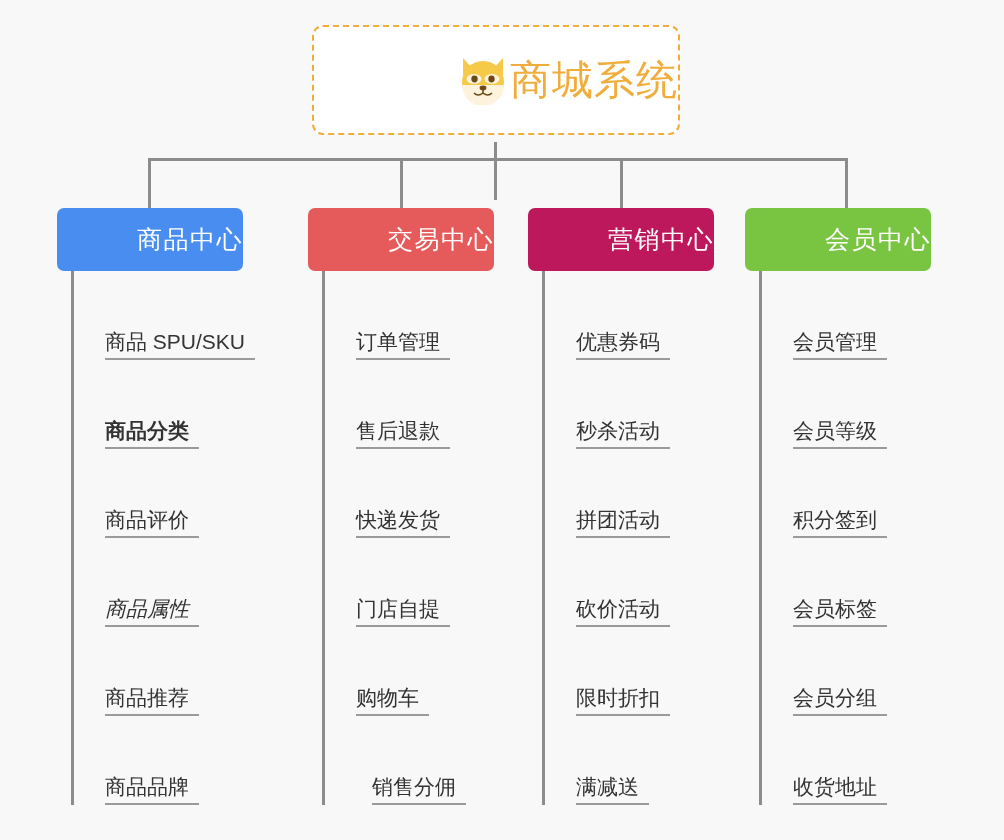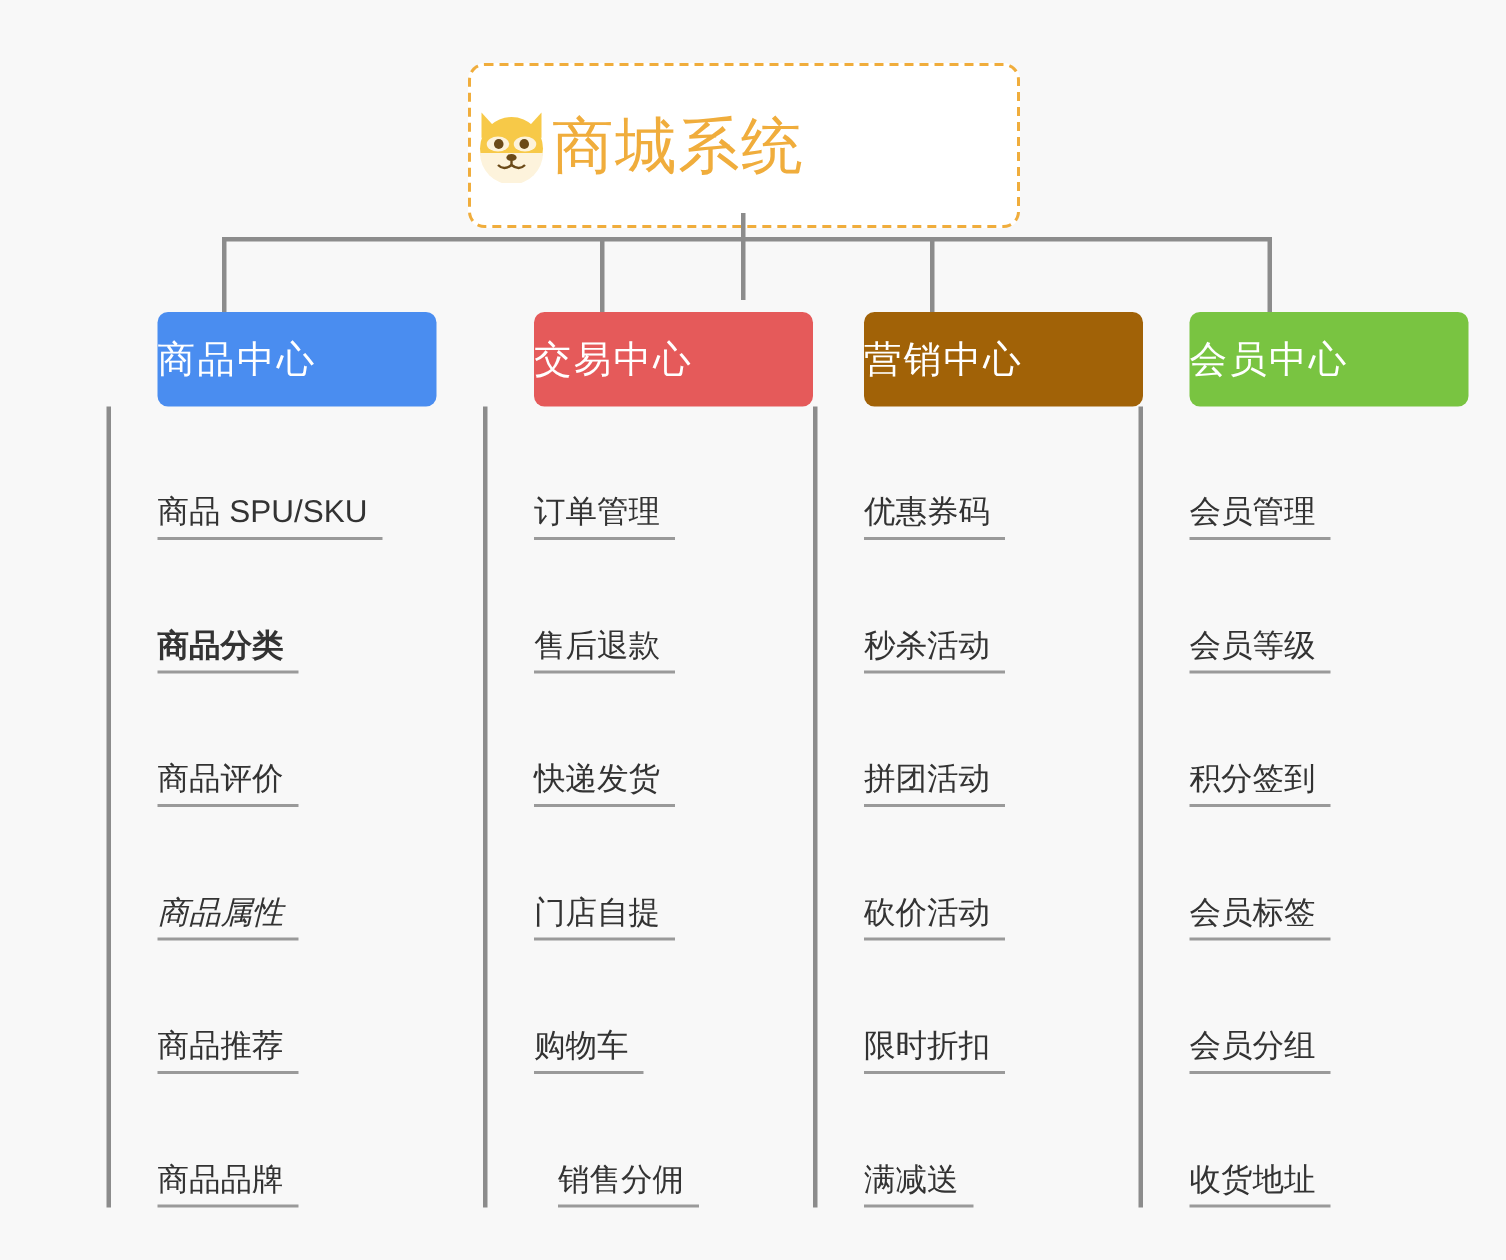--- a/index.html
+++ b/index.html
@@ -15,29 +15,29 @@
     width: 1004px;
     height: 840px;
     background: #f8f8f8;
     overflow: hidden;
   }
 
   
   #root-node {
     position: absolute;
     left: 312px;
-    top: 42px;
+    top: 25px;
     width: 368px;
     height: 110px;
     background: #ffffff;
     border: 2px dashed #f0ad3c;
     border-radius: 11px;
     display: flex;
     align-items: center;
-    justify-content: flex-start;
+    justify-content: flex-end;
     gap: 0;
   }
   #root-emoji {
     width: 54px;
     height: 50px;
     flex: 0 0 auto;
     display: block;
   }
   #root-title {
     font-size: 41px;
@@ -61,26 +61,25 @@
     top: 208px;
   }
   .cat-box {
     position: absolute;
     left: 0;
     top: 0;
     height: 63px;
     border-radius: 7px;
     display: flex;
     align-items: center;
-    justify-content: flex-start;
+    justify-content: flex-end;
     color: #ffffff;
     font-size: 25px;
     letter-spacing: 1.5px;
     white-space: nowrap;
-    margin-left: 48px;
   }
   .spine {
     position: absolute;
     width: 3px;
     background: #8c8c8c;
   }
   .leaf-list {
     position: absolute;
     margin: 0;
     padding: 0;
@@ -181,21 +180,21 @@
       <li class="leaf">
           <span class="leaf-label" style="margin-left:34px;">购物车</span>
         </li>
       <li class="leaf">
           <span class="leaf-label" style="margin-left:50px;">销售分佣</span>
         </li>
     </ul>
   </div>
 
   <div class="column" style="left:528px;">
-    <div class="cat-box" style="width:186px; background:#a16207;">
+    <div class="cat-box" style="width:186px; background:#be185d;">
       <span>营销中心</span>
     </div>
     <div class="spine" style="left:14px; top:63px; height:534px;"></div>
     <ul class="leaf-list" style="left:14px; top:63px;text-align:center;">
       <li class="leaf">
           <span class="leaf-label" style="margin-left:34px;">优惠券码</span>
         </li>
       <li class="leaf">
           <span class="leaf-label" style="margin-left:34px;">秒杀活动</span>
         </li>

